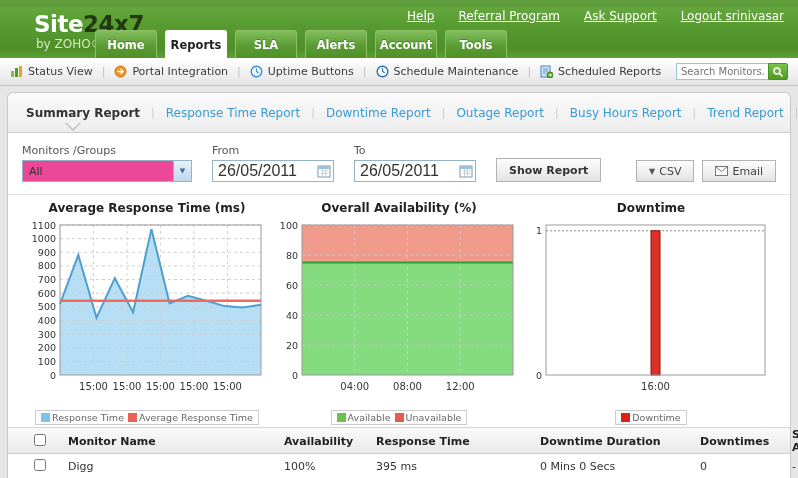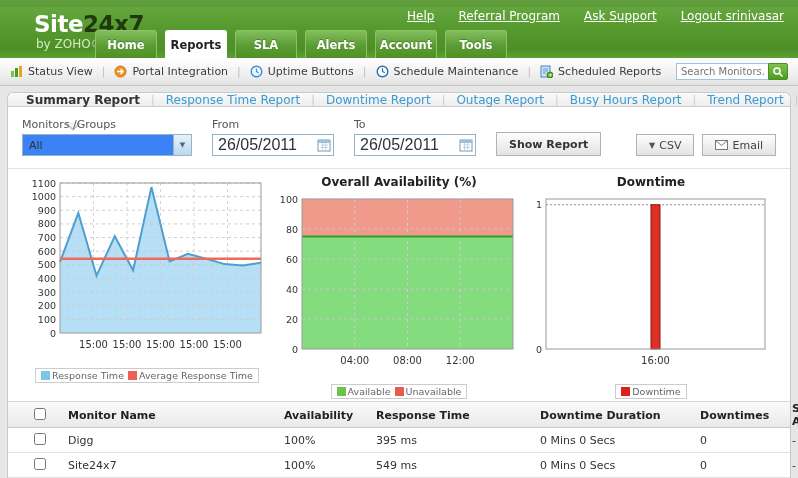--- a/index.html
+++ b/index.html
@@ -35,38 +35,38 @@
     border:1px solid #9cc6de; border-right:none; outline:none; font-family:"DejaVu Sans",sans-serif; }
   .tb-search .search-btn { width:20px; height:17px; border:1px solid #47911f; border-radius:0 2px 2px 0;
     background:linear-gradient(180deg,#7cc24c,#4e9a22); display:flex; align-items:center; justify-content:center; cursor:pointer; }
 
   
   .page { padding:6px 7px 0; }
   .panel { background:#ffffff; border:1px solid #c9c9c9; border-bottom:none;
     border-radius:6px 6px 0 0; height:472px; }
 
   
-  .report-tabs { position:relative; height:14px; display:flex; align-items:center; padding:0 18px;
+  .report-tabs { position:relative; height:40px; display:flex; align-items:center; padding:0 18px;
     background:linear-gradient(180deg,#fafafa,#ededed); border-bottom:1px solid #cccccc;
     border-radius:6px 6px 0 0; }
   .rtab { font-size:12px; color:#3a9ad1; cursor:pointer; white-space:nowrap; }
   .rtab.active { color:#333333; font-weight:bold; }
   .rtab-sep { color:#c9c9c9; margin:0 11px; font-size:11px; }
   .notch-outer { position:absolute; left:57px; top:30px; width:0; height:0;
     border-left:8px solid transparent; border-right:8px solid transparent; border-top:8px solid #bfbfbf; }
   .notch-inner { position:absolute; left:58px; top:29px; width:0; height:0;
     border-left:7px solid transparent; border-right:7px solid transparent; border-top:7px solid #f2f2f2; }
 
   
   .filters { position:relative; padding:8px 14px 12px; border-bottom:1px solid #e2e2e2;
     display:flex; gap:20px; align-items:flex-end; height:62px; }
   .field { display:flex; flex-direction:column; gap:3px; }
   .field-label { font-size:11px; color:#555; }
   .selectbox { width:170px; height:22px; border:1px solid #93b3c7; display:flex; align-items:center;
-    background:#3b82f6; cursor:pointer; }
+    background:#ec4899; cursor:pointer; }
   .selectbox .sel-value { flex:1; font-size:11px; color:#333; padding:0 6px; }
   .selectbox .sel-arrow { width:18px; height:20px; border-left:1px solid #93b3c7;
     background:linear-gradient(180deg,#e8f2fa,#bcd7ec); display:flex; align-items:center; justify-content:center;
     font-size:7px; color:#44688c; }
   .datebox { width:122px; height:22px; border:1px solid #93b3c7; display:flex; align-items:center;
     background:#ffffff; }
   .datebox input { flex:1; border:none; outline:none; font-size:16px; color:#333; padding:0 5px; width:80px;
     font-family:Liberation Sans, sans-serif; }
   .datebox .cal { width:18px; display:flex; align-items:center; justify-content:center; cursor:pointer; }
   .btn { height:24px; padding:0 12px; font-size:11px; font-weight:bold; color:#333;
@@ -242,20 +242,21 @@
                 <rect x="0.5" y="0.5" width="12" height="9" fill="#fdfdfd" stroke="#777"></rect>
                 <path d="M0.5 0.5 L6.5 5.5 L12.5 0.5" stroke="#777" fill="none"></path>
               </svg>
               <span>Email</span>
             </button>
         </div>
       </div>
 
       <div class="charts">
         <div class="chart">
+          <div class="chart-title">Average Response Time (ms)</div>
           <div class="chart-mount"><svg width="246" height="188">
                 <rect x="36" y="8" width="201" height="150" fill="#ffffff"></rect>
                 <path d="M36,158 L36.0,87.1 L54.3,38.0 L72.5,100.7 L90.8,61.2 L109.1,95.3 L127.4,12.1 L145.6,86.4 L163.9,78.9 L182.2,83.7 L200.5,89.1 L218.7,90.5 L237.0,87.8 L237,158 Z" fill="#a9d9f5" fill-opacity="0.85"></path>
                 <line x1="36" x2="237" y1="144.36363636363637" y2="144.36363636363637" stroke="#c9c9c9" stroke-dasharray="3,3" stroke-opacity="0.9"></line>
                 <line x1="36" x2="237" y1="130.72727272727272" y2="130.72727272727272" stroke="#c9c9c9" stroke-dasharray="3,3" stroke-opacity="0.9"></line>
                 <line x1="36" x2="237" y1="117.0909090909091" y2="117.0909090909091" stroke="#c9c9c9" stroke-dasharray="3,3" stroke-opacity="0.9"></line>
                 <line x1="36" x2="237" y1="103.45454545454545" y2="103.45454545454545" stroke="#c9c9c9" stroke-dasharray="3,3" stroke-opacity="0.9"></line>
                 <line x1="36" x2="237" y1="89.81818181818183" y2="89.81818181818183" stroke="#c9c9c9" stroke-dasharray="3,3" stroke-opacity="0.9"></line>
                 <line x1="36" x2="237" y1="76.18181818181819" y2="76.18181818181819" stroke="#c9c9c9" stroke-dasharray="3,3" stroke-opacity="0.9"></line>
                 <line x1="36" x2="237" y1="62.54545454545455" y2="62.54545454545455" stroke="#c9c9c9" stroke-dasharray="3,3" stroke-opacity="0.9"></line>

